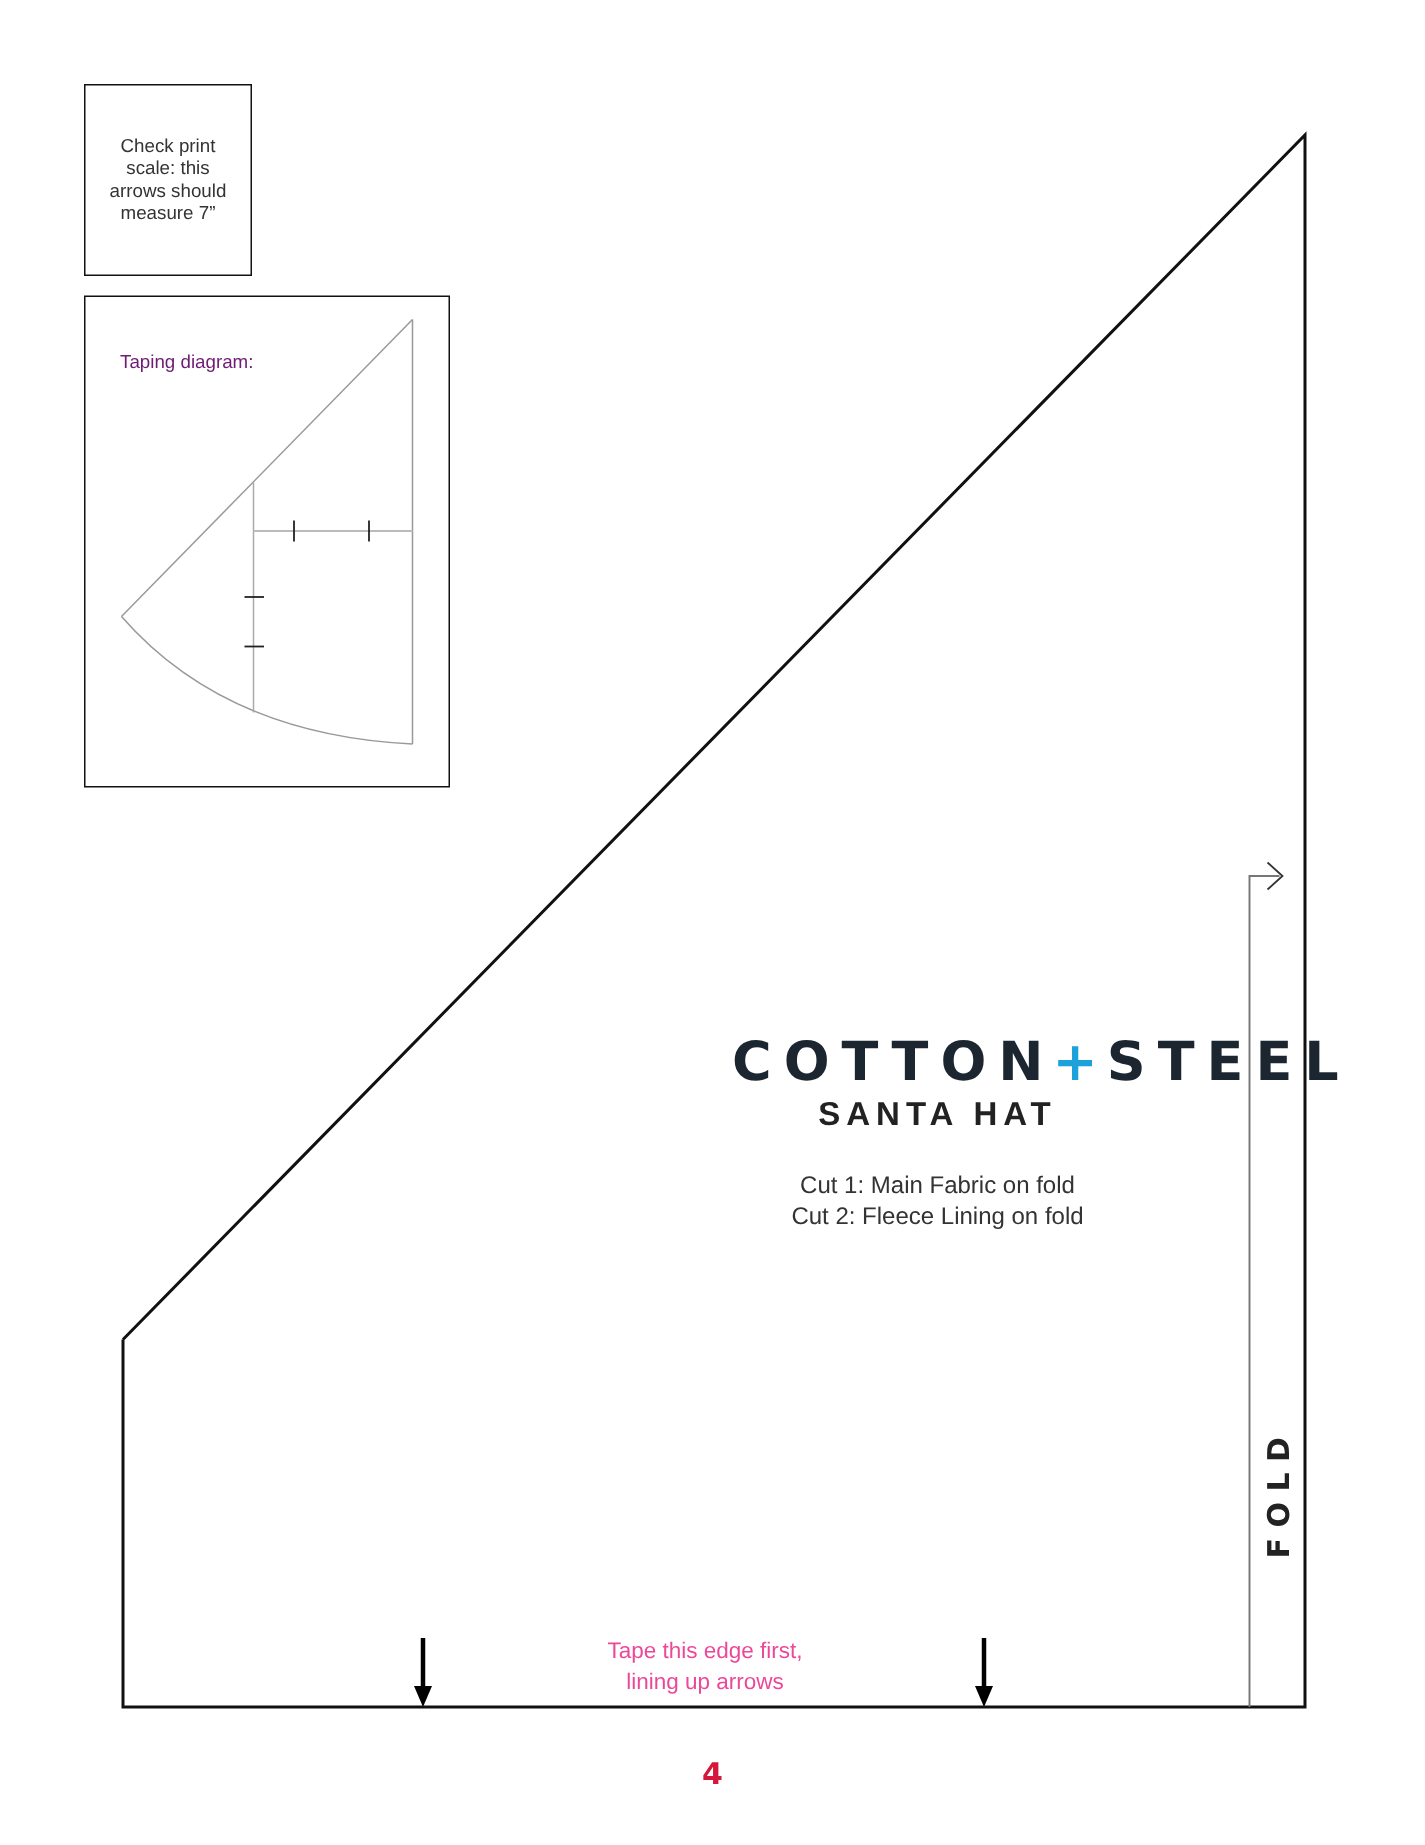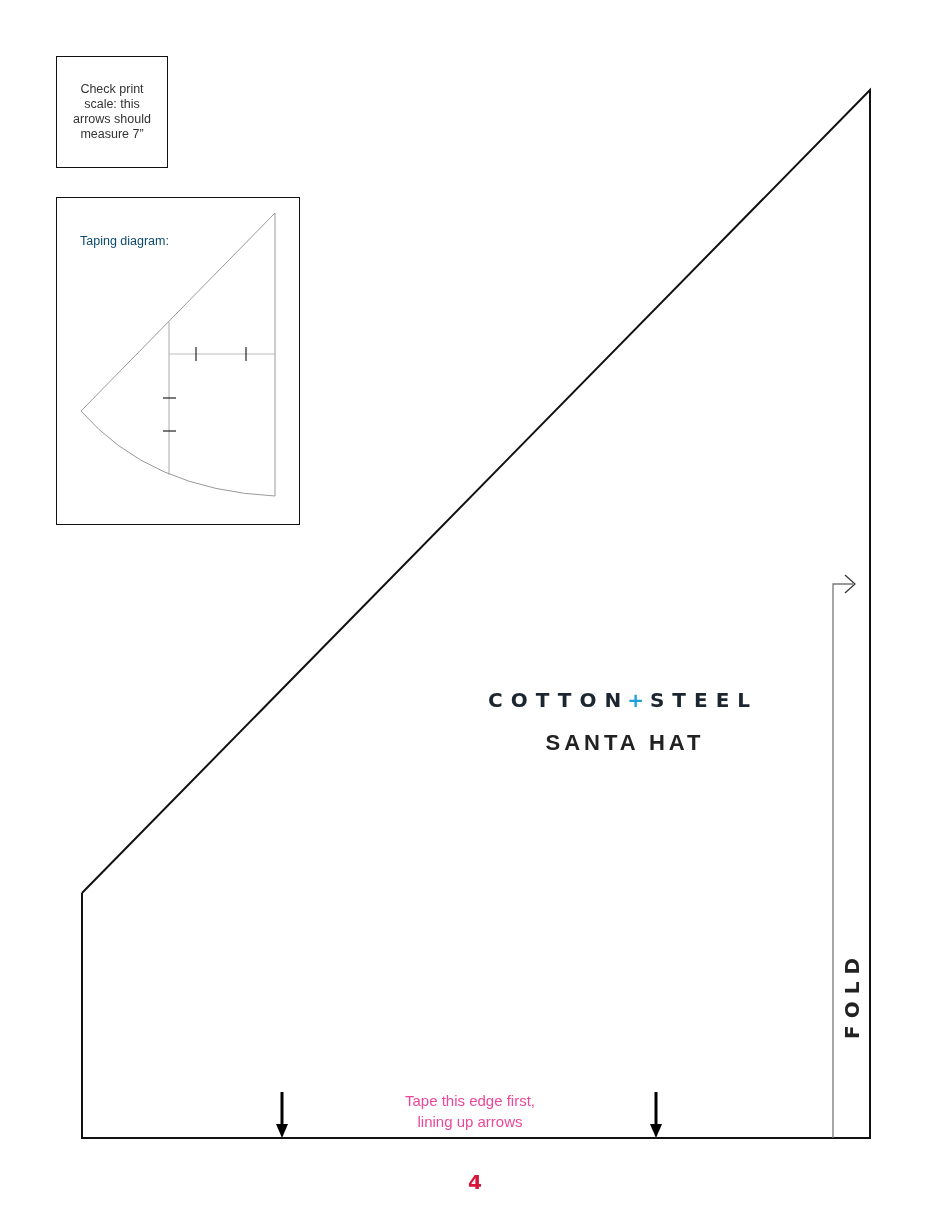--- a/index.html
+++ b/index.html
@@ -1,23 +1,23 @@
 <!DOCTYPE html>
 <html><head>
 <meta charset="utf-8">
 <style>
   html, body { margin: 0; padding: 0; background: #ffffff; }
   body { width: 950px; height: 1230px; position: relative; overflow: hidden; font-family: "Liberation Sans", sans-serif; color: #2a2a2a; }
   .abs { position: absolute; }
-  #scale-box { left: 56px; top: 56px; width: 112px; height: 112px; border: 1.5px solid #111; box-sizing: border-box; display: flex; align-items: center; justify-content: center; text-align: center; font-size: 12.5px; line-height: 15px; color: #333; }
+  #scale-box { left: 56px; top: 56px; width: 112px; height: 128px; border: 1.5px solid #111; box-sizing: border-box; display: flex; align-items: center; justify-content: center; text-align: center; font-size: 12.5px; line-height: 15px; color: #333; }
   #scale-box span { display: block; }
   #taping-box { left: 56px; top: 197px; width: 244px; height: 328px; border: 1.5px solid #111; box-sizing: border-box; }
-  #taping-label { left: 80px; top: 234px; font-size: 12.5px; color: #0c4a6e; }
+  #taping-label { left: 80px; top: 234px; font-size: 12.5px; color: #701a75; }
   #main-svg { left: 0; top: 0; }
-  #brand { left: 488px; top: 688px; width: 268px; text-align: left; font-family: "DejaVu Sans", sans-serif; font-weight: bold; font-size: 20px; letter-spacing: 8px; color: #1c2630; white-space: nowrap; }
+  #brand { left: 488px; top: 688px; width: 268px; text-align: left; font-family: "DejaVu Sans", sans-serif; font-weight: bold; font-size: 36px; letter-spacing: 8px; color: #1c2630; white-space: nowrap; }
   #brand .plus { color: #1da1db; letter-spacing: 0; margin: 0 6px 0 -2px; }
   #product { left: 488px; top: 730px; width: 274px; text-align: center; font-family: Liberation Sans, sans-serif; font-weight: bold; font-size: 22px; letter-spacing: 4px; color: #222; }
   #piece-info { left: 488px; top: 780px; width: 274px; text-align: center; font-size: 16px; line-height: 21px; color: #333; }
   #piece-info div { display: block; }
   #fold-label { left: 852px; top: 995px; transform: translate(-50%, -50%) rotate(-90deg); font-family: "DejaVu Sans", sans-serif; font-weight: bold; font-size: 20px; letter-spacing: 7px; color: #222; white-space: nowrap; }
   #tape-note { left: 370px; top: 1090px; width: 200px; text-align: center; font-size: 15px; line-height: 21px; color: #ec4899; }
   #page-number { left: 455px; top: 1170px; width: 40px; text-align: center; font-family: "DejaVu Sans", sans-serif; font-weight: bold; font-size: 20px; color: #d6173b; }
 </style>
 </head>
 <body>
@@ -61,20 +61,22 @@
 </div>
 
 <div id="taping-box" class="abs"></div>
 <div id="taping-label" class="abs">Taping diagram:</div>
 
 <div id="brand" class="abs"><span>COTTON</span><span class="plus">+</span><span>STEEL</span></div>
 
 <div id="product" class="abs">SANTA HAT</div>
 
 <div id="piece-info" class="abs">
+  <div>Cut 1: Main Fabric on fold</div>
+  <div>Cut 2: Fleece Lining on fold</div>
 </div>
 
 <div id="fold-label" class="abs">FOLD</div>
 
 <div id="tape-note" class="abs">
   <div>Tape this edge first,</div>
   <div>lining up arrows</div>
 </div>
 
 <div id="page-number" class="abs">4</div>

